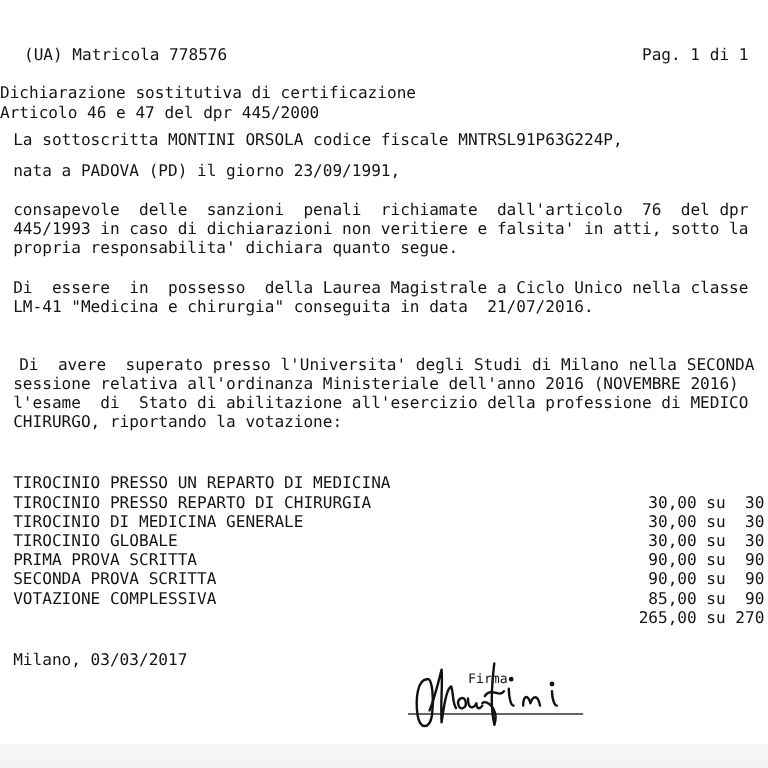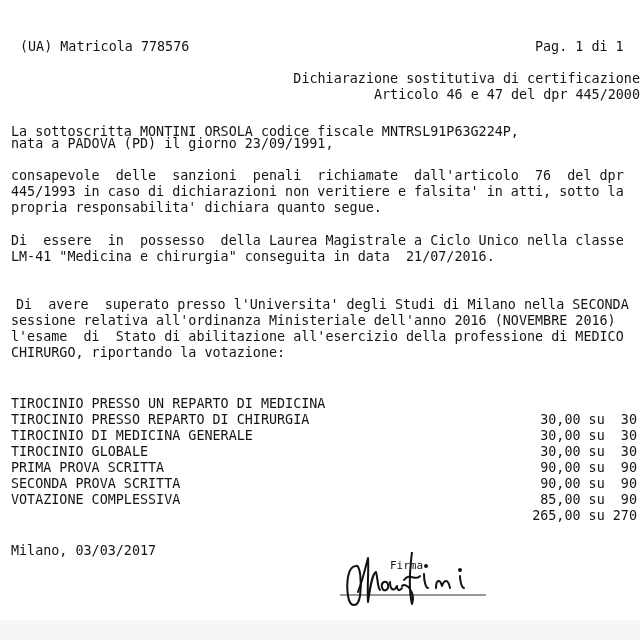--- a/index.html
+++ b/index.html
@@ -5,41 +5,41 @@
   html, body { margin: 0; padding: 0; }
   body {
     width: 640px; height: 640px; overflow: hidden;
     background: #ffffff;
     font-family: "DejaVu Sans Mono", monospace;
     font-size: 13.4px;
     color: #141414;
     position: relative;
   }
   .ln { position: absolute; white-space: pre; line-height: 16px; }
-  .center { left: 0; width: 640px; text-align: right; }
+  .center { left: 0; width: 640px; text-align: left; }
   .row { position: absolute; left: 11px; width: 629px; height: 16px; line-height: 16px; white-space: pre; }
   .row .lbl { position: absolute; left: 0; }
   .row .score { position: absolute; right: 0; }
   .bottom-shade {
     position: absolute; left: 0; top: 620px; width: 640px; height: 20px;
     background: linear-gradient(#f7f7f7, #f3f3f3);
   }
   .firma { position: absolute; left: 390px; top: 559px; font-size: 11px; line-height: 14px; }
   .sig { position: absolute; left: 340px; top: 552px; width: 150px; height: 60px; }
 </style>
 </head>
 <body>
 
 <div class="ln" style="left:20px; top:39px;">(UA) Matricola 778576</div>
 <div class="ln" style="left:535px; top:39px;">Pag. 1 di 1</div>
 
 <div class="ln center" style="top:71px;">Dichiarazione sostitutiva di certificazione</div>
 <div class="ln center" style="top:87px;">Articolo 46 e 47 del dpr 445/2000</div>
 
-<div class="ln" style="left:11px; top:124px;">La sottoscritta MONTINI ORSOLA codice fiscale MNTRSL91P63G224P,</div>
+<div class="ln" style="left:11px; top:110px;">La sottoscritta MONTINI ORSOLA codice fiscale MNTRSL91P63G224P,</div>
 <div class="ln" style="left:11px; top:136px;">nata a PADOVA (PD) il giorno 23/09/1991,</div>
 
 <div class="ln" style="left:11px; top:168px;">consapevole  delle  sanzioni  penali  richiamate  dall'articolo  76  del dpr</div>
 <div class="ln" style="left:11px; top:184px;">445/1993 in caso di dichiarazioni non veritiere e falsita' in atti, sotto la</div>
 <div class="ln" style="left:11px; top:200px;">propria responsabilita' dichiara quanto segue.</div>
 
 <div class="ln" style="left:11px; top:233px;">Di  essere  in  possesso  della Laurea Magistrale a Ciclo Unico nella classe</div>
 <div class="ln" style="left:11px; top:249px;">LM-41 "Medicina e chirurgia" conseguita in data  21/07/2016.</div>
 
 <div class="ln" style="left:16px; top:297px;">Di  avere  superato presso l'Universita' degli Studi di Milano nella SECONDA</div>

